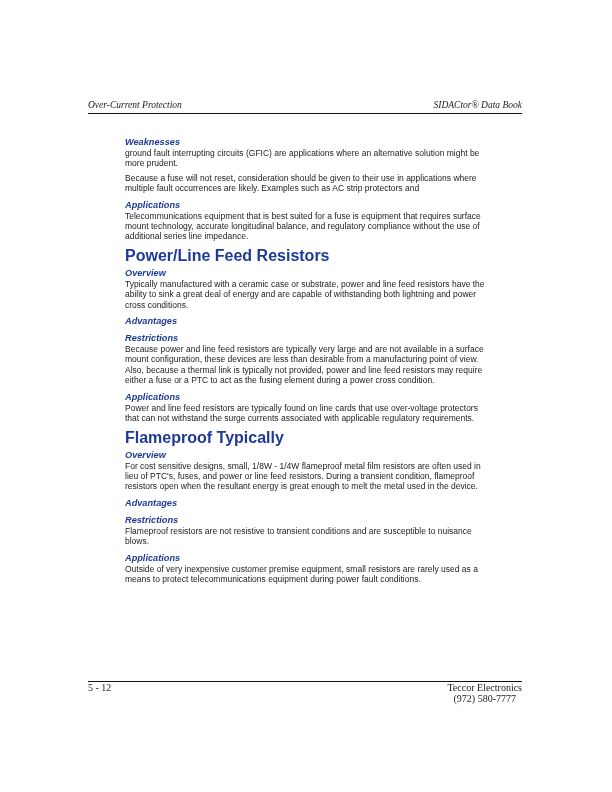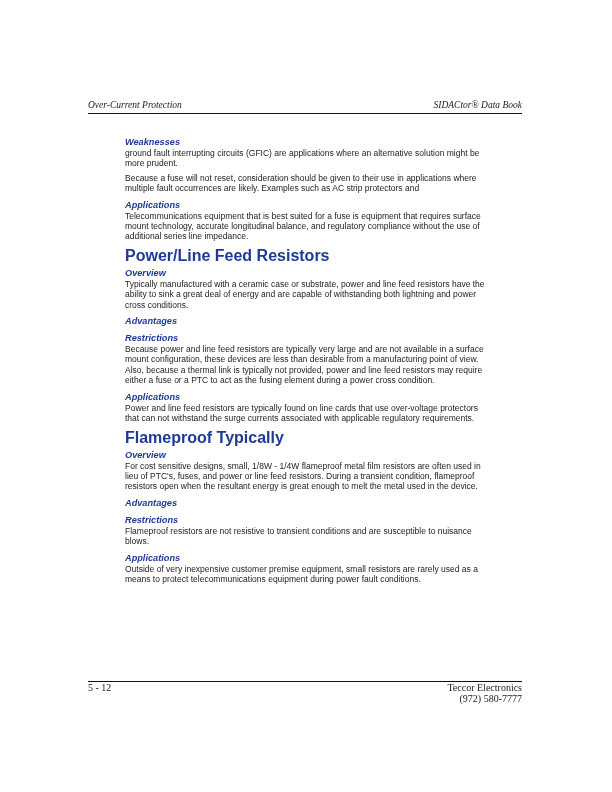--- a/index.html
+++ b/index.html
@@ -66,21 +66,21 @@
     left: 88px;
     top: 681px;
     width: 434px;
     border-top: 1.5px solid #111;
     display: flex;
     justify-content: space-between;
     font-family: "Liberation Serif", serif;
     font-size: 10px;
     color: #222;
   }
-  .footer-right { text-align: right; line-height: 11px; }
+  .footer-right { text-align: center; line-height: 11px; }
 </style>
 </head>
 <body>
 
 <div class="page">
 
   <div class="page-header">
     <span>Over-Current Protection</span>
     <span>SIDACtor® Data Book</span>
   </div>

